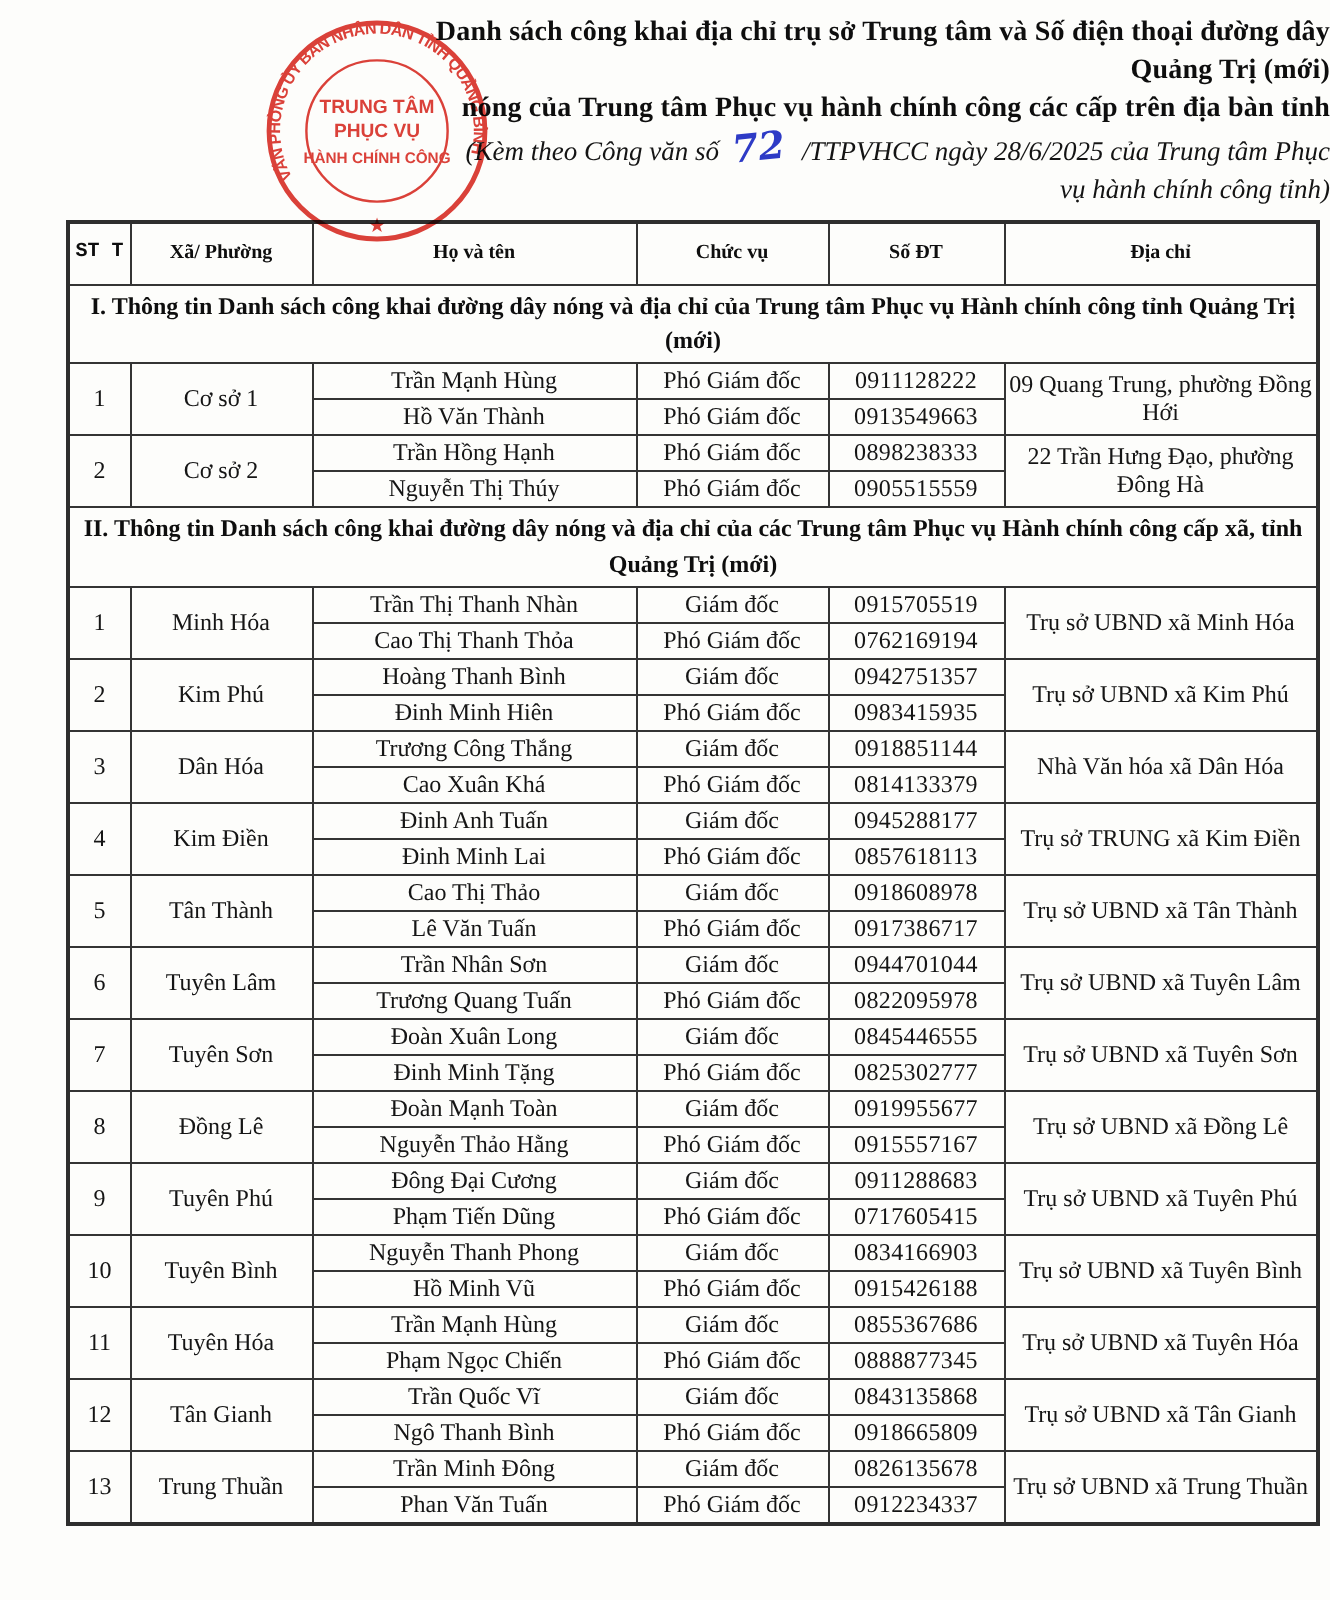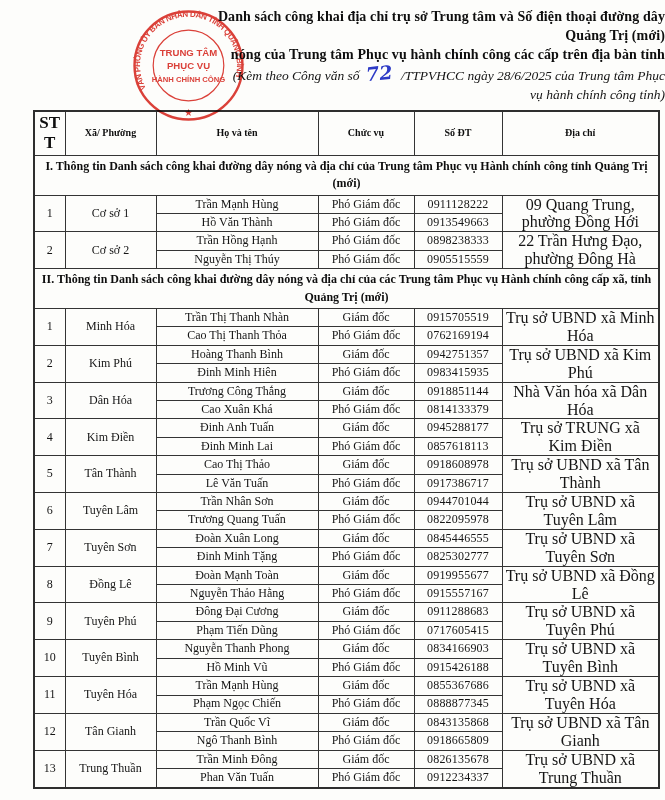--- a/index.html
+++ b/index.html
@@ -47,29 +47,29 @@
   }
   .doc-table th, .doc-table td {
     border: 1px solid #343434;
     text-align: center; vertical-align: middle;
     overflow: hidden;
   }
   .doc-table th {
     font-size: 10px; font-weight: bold; line-height: 1.2;
     height: 31px; padding: 1px 2px; color: #0e0e0e;
   }
-  th.col-stt { font-size: 17px; }
+  th.col-stt { font-size: 10px; font-family: Liberation Mono, monospace; }
   .section-title td {
     font-size: 12.5px; font-weight: bold; line-height: 1.45;
     padding: 2px 4px; color: #0e0e0e; margin-left: 26px;
   }
   .doc-table td { font-size: 12px; }
   tr.member-row td { height: 18px; line-height: 1.12; padding: 0 2px; }
   td.cell-unit { font-size: 12px; padding: 0 2px; }
-  td.cell-addr { font-size: 16px; line-height: 1.25; padding: 0 15px; }
+  td.cell-addr { font-size: 12px; line-height: 1.25; padding: 0 15px; }
   td.cell-phone { letter-spacing: 0.2px; }
 </style>
 </head>
 <body>
 
 <div class="doc-header">
   <div class="title-line">Danh sách công khai địa chỉ trụ sở Trung tâm và Số điện thoại đường dây</div>
   <div class="title-line">Quảng Trị (mới)</div>
   <div class="title-line">nóng của Trung tâm Phục vụ hành chính công các cấp trên địa bàn tỉnh</div>
   <div class="subtitle">

